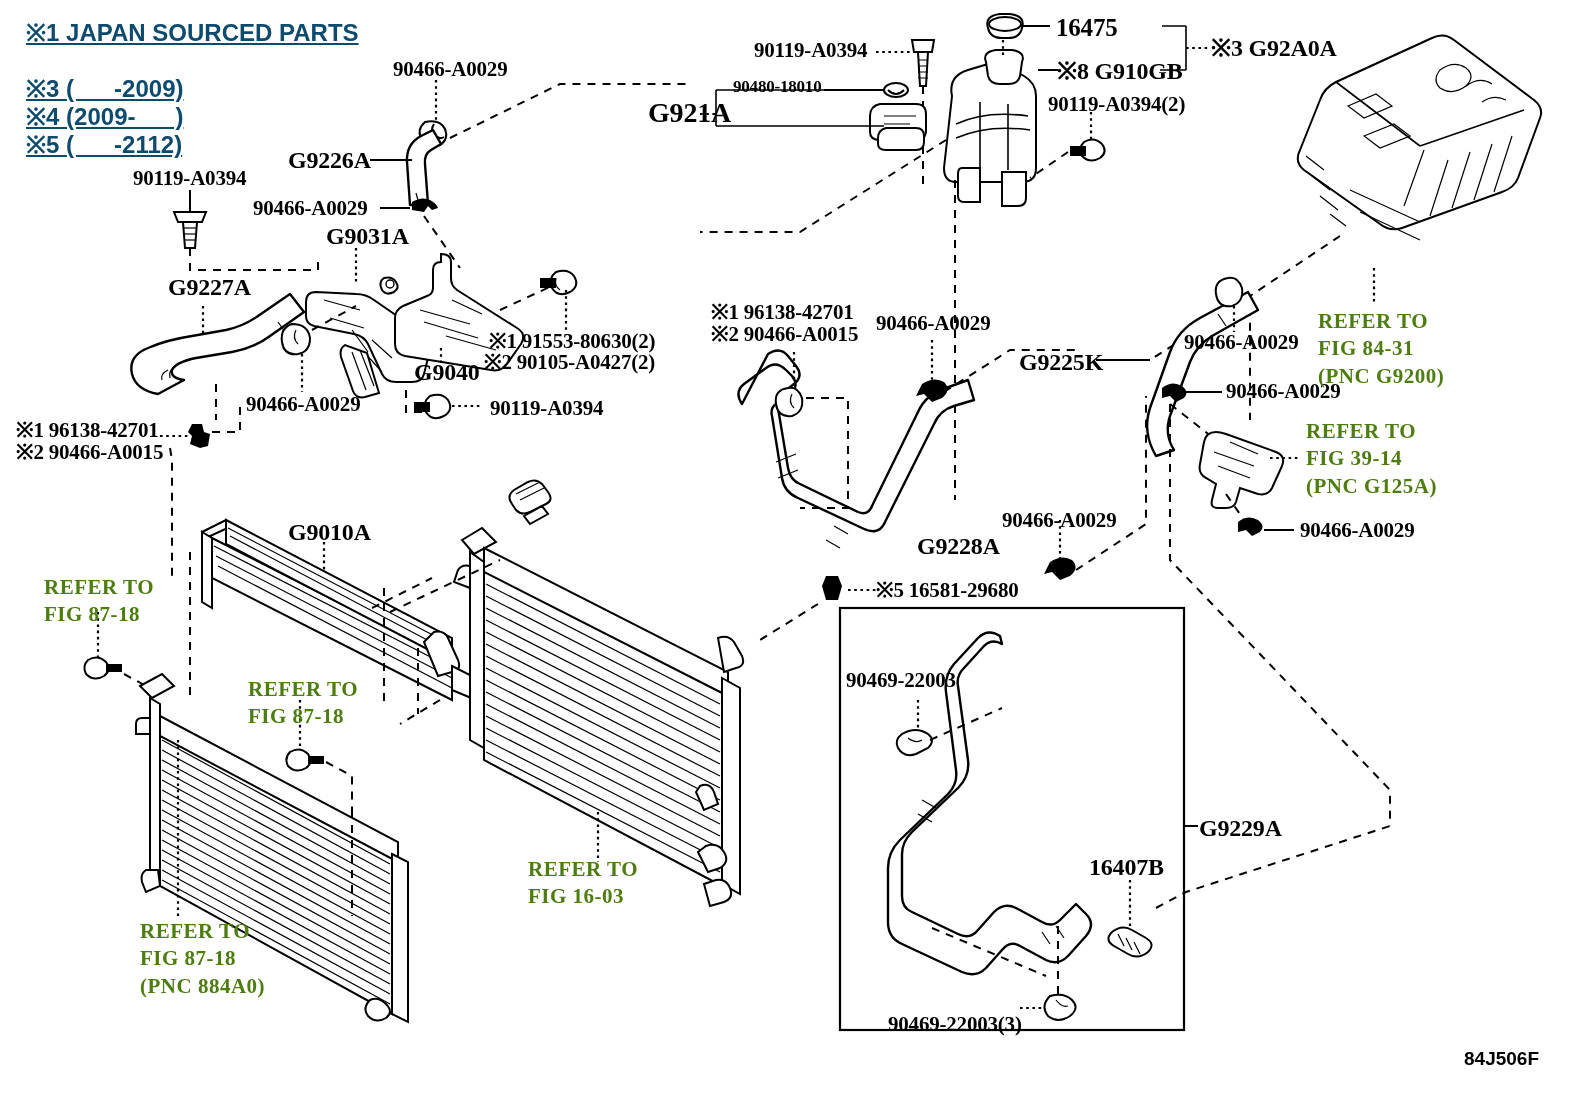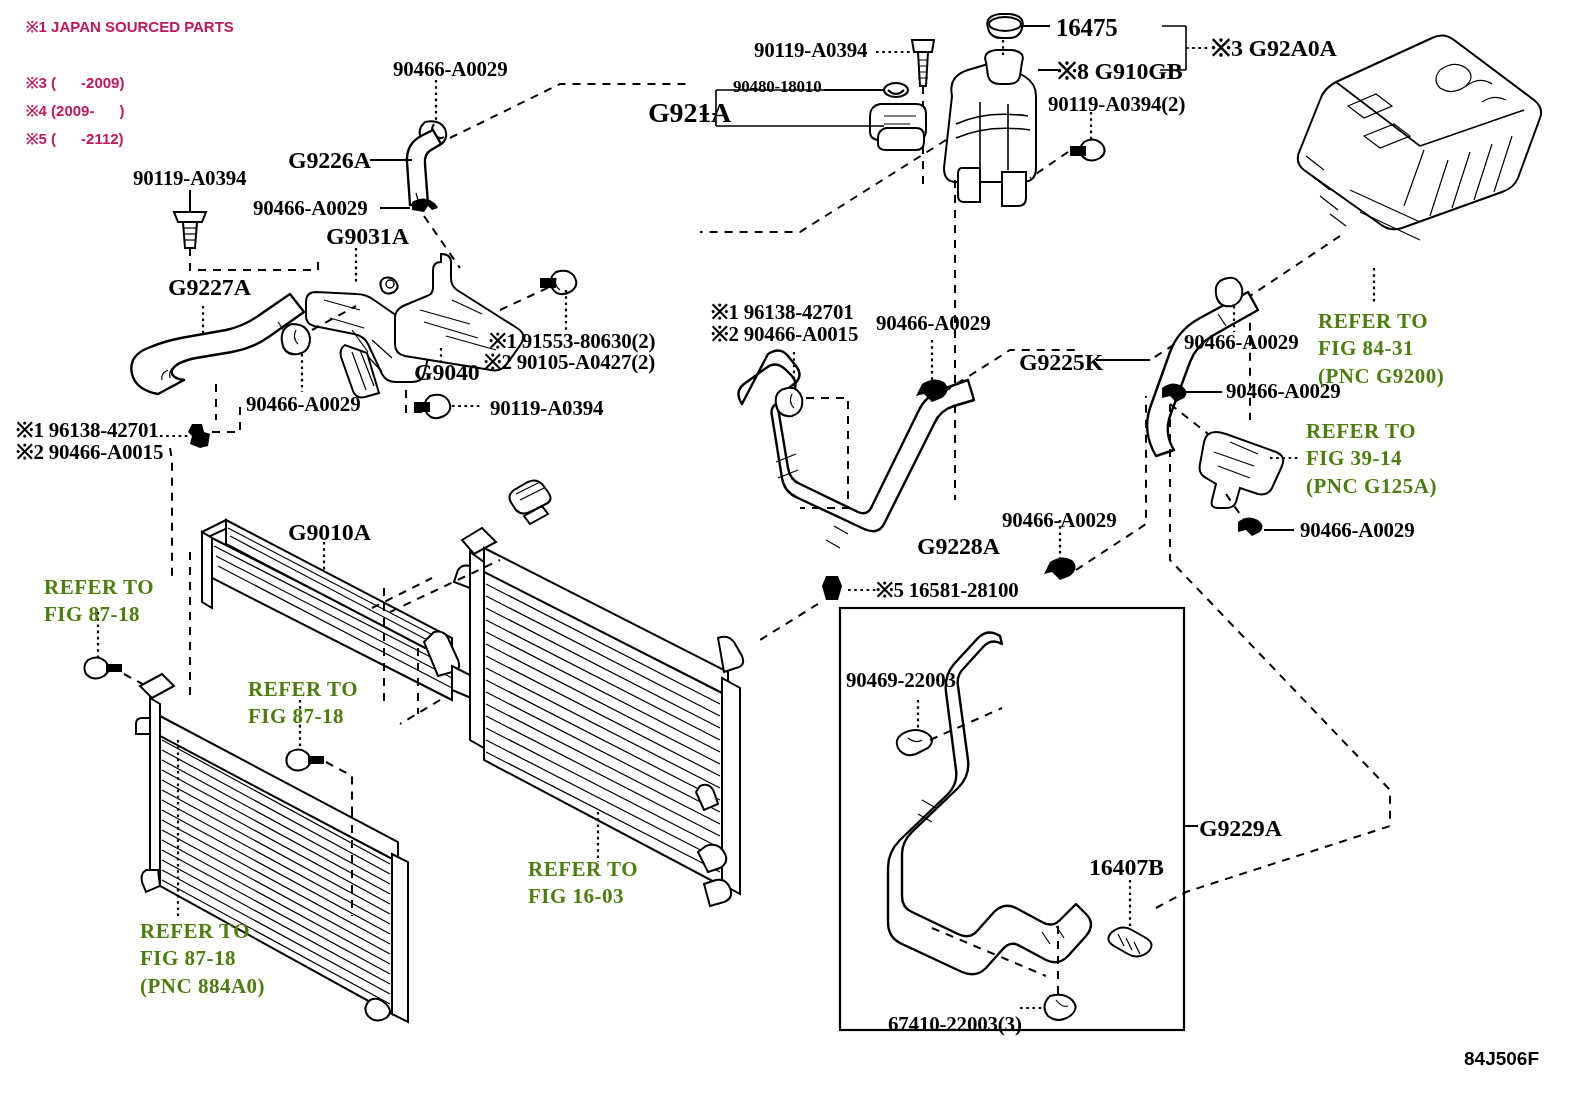--- a/index.html
+++ b/index.html
@@ -16,24 +16,25 @@
     font-weight:bold;
     color:#000;
     white-space:pre;
     line-height:1.18;
     letter-spacing:-0.2px;
   }
   .legend{
     position:absolute;
     font-family:"Liberation Sans", sans-serif;
     font-weight:bold;
-    font-size:15px;
-    color:#be185d;
+    font-size:24px;
+    color:#0c4a6e;
     white-space:pre;
     line-height:1.45;
+    text-decoration:underline;
   }
   .code{
     position:absolute;
     font-family:"Liberation Sans", sans-serif;
     font-weight:bold;
     font-size:19px;
     color:#000000;
     white-space:pre;
   }
   .refer{
@@ -354,21 +355,21 @@
   <div class="lbl" style="left:648px;top:96px;font-size:28px;">G921A</div>
   <div class="lbl" style="left:1056px;top:13px;font-size:25px;">16475</div>
   <div class="lbl" style="left:1057px;top:57px;font-size:24px;">※8 G910GB</div>
   <div class="lbl" style="left:1211px;top:34px;font-size:24px;">※3 G92A0A</div>
   <div class="lbl" style="left:1048px;top:92px;font-size:21px;">90119-A0394(2)</div>
 
   <div class="lbl" style="left:711px;top:300px;font-size:21px;">※1 96138-42701</div>
   <div class="lbl" style="left:711px;top:322px;font-size:21px;">※2 90466-A0015</div>
   <div class="lbl" style="left:876px;top:311px;font-size:21px;">90466-A0029</div>
   <div class="lbl" style="left:917px;top:532px;font-size:24px;">G9228A</div>
-  <div class="lbl" style="left:876px;top:578px;font-size:21px;">※5 16581-28100</div>
+  <div class="lbl" style="left:876px;top:578px;font-size:21px;">※5 16581-29680</div>
   <div class="lbl" style="left:1002px;top:508px;font-size:21px;">90466-A0029</div>
 
   <div class="lbl" style="left:1019px;top:348px;font-size:24px;">G9225K</div>
   <div class="lbl" style="left:1184px;top:330px;font-size:21px;">90466-A0029</div>
   <div class="lbl" style="left:1226px;top:379px;font-size:21px;">90466-A0029</div>
   <div class="lbl" style="left:1300px;top:518px;font-size:21px;">90466-A0029</div>
 
   <div class="lbl" style="left:288px;top:518px;font-size:24px;">G9010A</div>
 
   <div class="refer" style="left:44px;top:574px;font-size:21px;">REFER TO
@@ -383,17 +384,17 @@
   <div class="refer" style="left:1318px;top:308px;font-size:21px;">REFER TO
 FIG 84-31
 (PNC G9200)</div>
   <div class="refer" style="left:1306px;top:418px;font-size:21px;">REFER TO
 FIG 39-14
 (PNC G125A)</div>
 
   <div class="lbl" style="left:846px;top:668px;font-size:21px;">90469-22003</div>
   <div class="lbl" style="left:1199px;top:814px;font-size:24px;">G9229A</div>
   <div class="lbl" style="left:1089px;top:853px;font-size:24px;">16407B</div>
-  <div class="lbl" style="left:888px;top:1012px;font-size:21px;">67410-22003(3)</div>
+  <div class="lbl" style="left:888px;top:1012px;font-size:21px;">90469-22003(3)</div>
 
   <div class="code" style="left:1464px;top:1048px;">84J506F</div>
 
 </div>
 
 </body></html>

